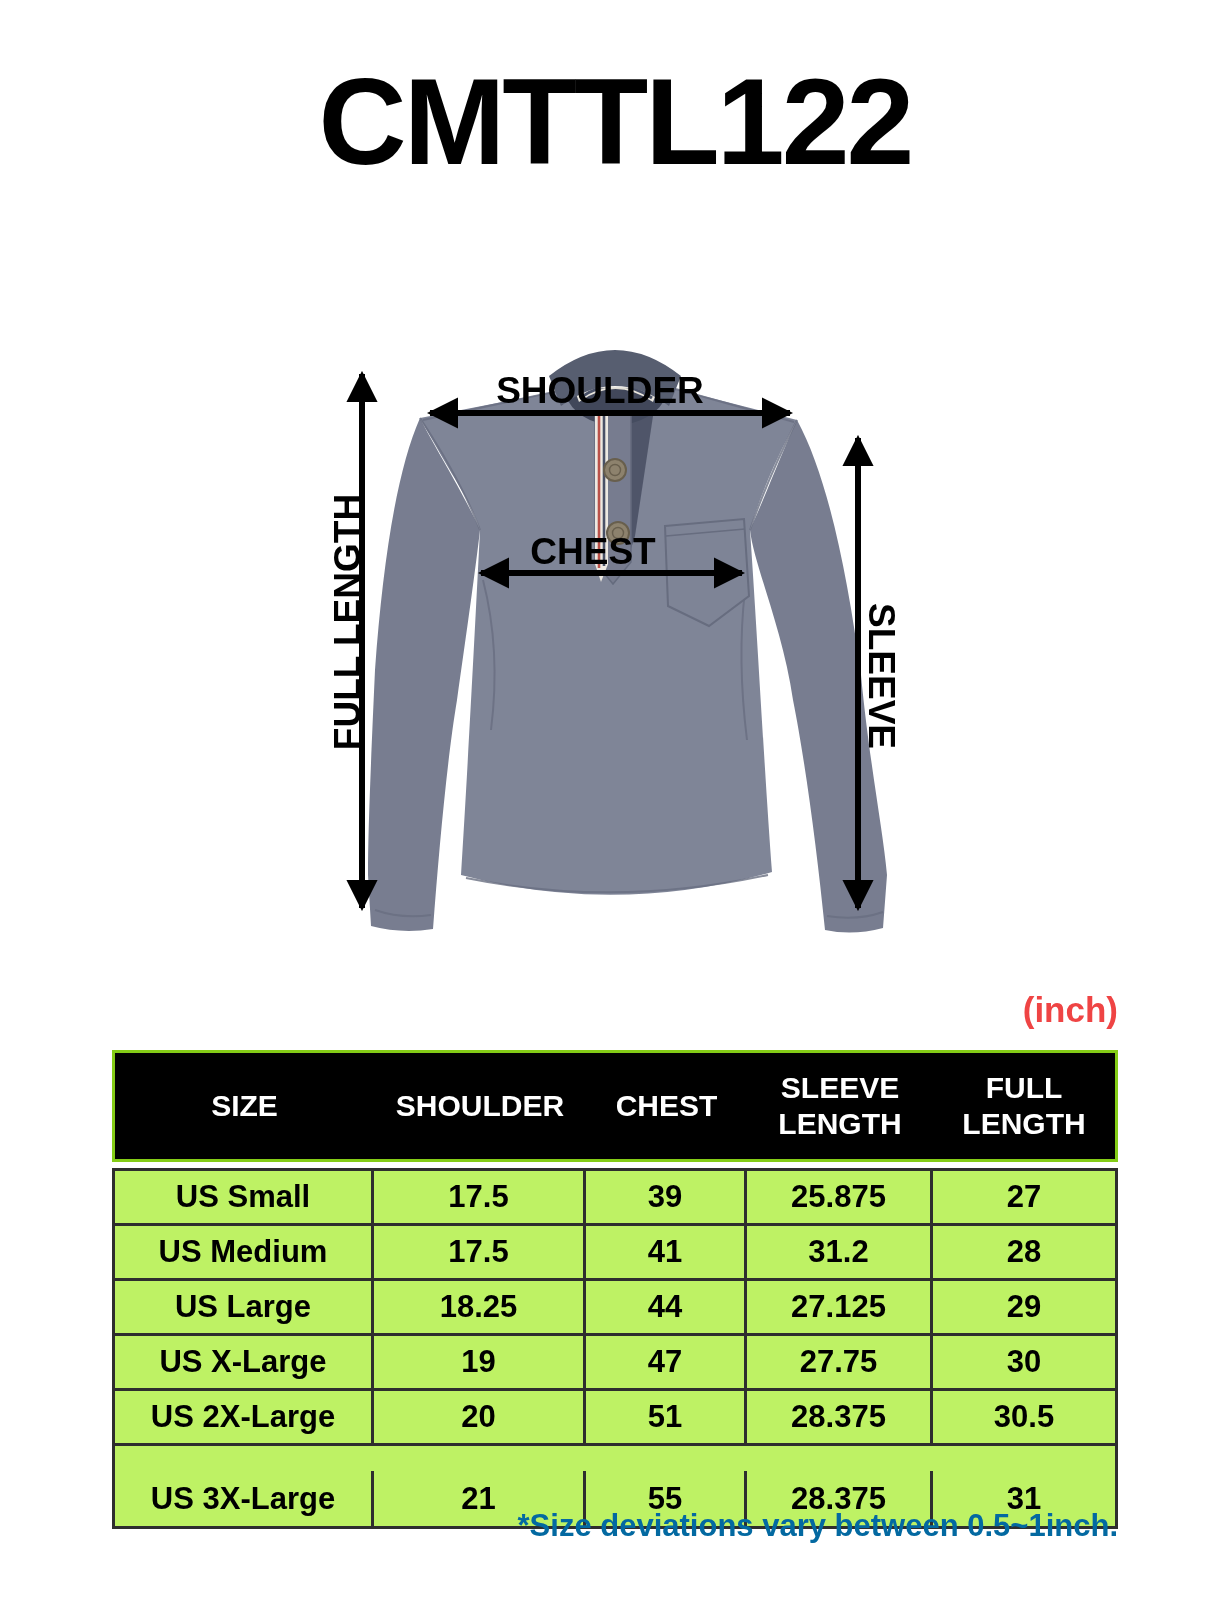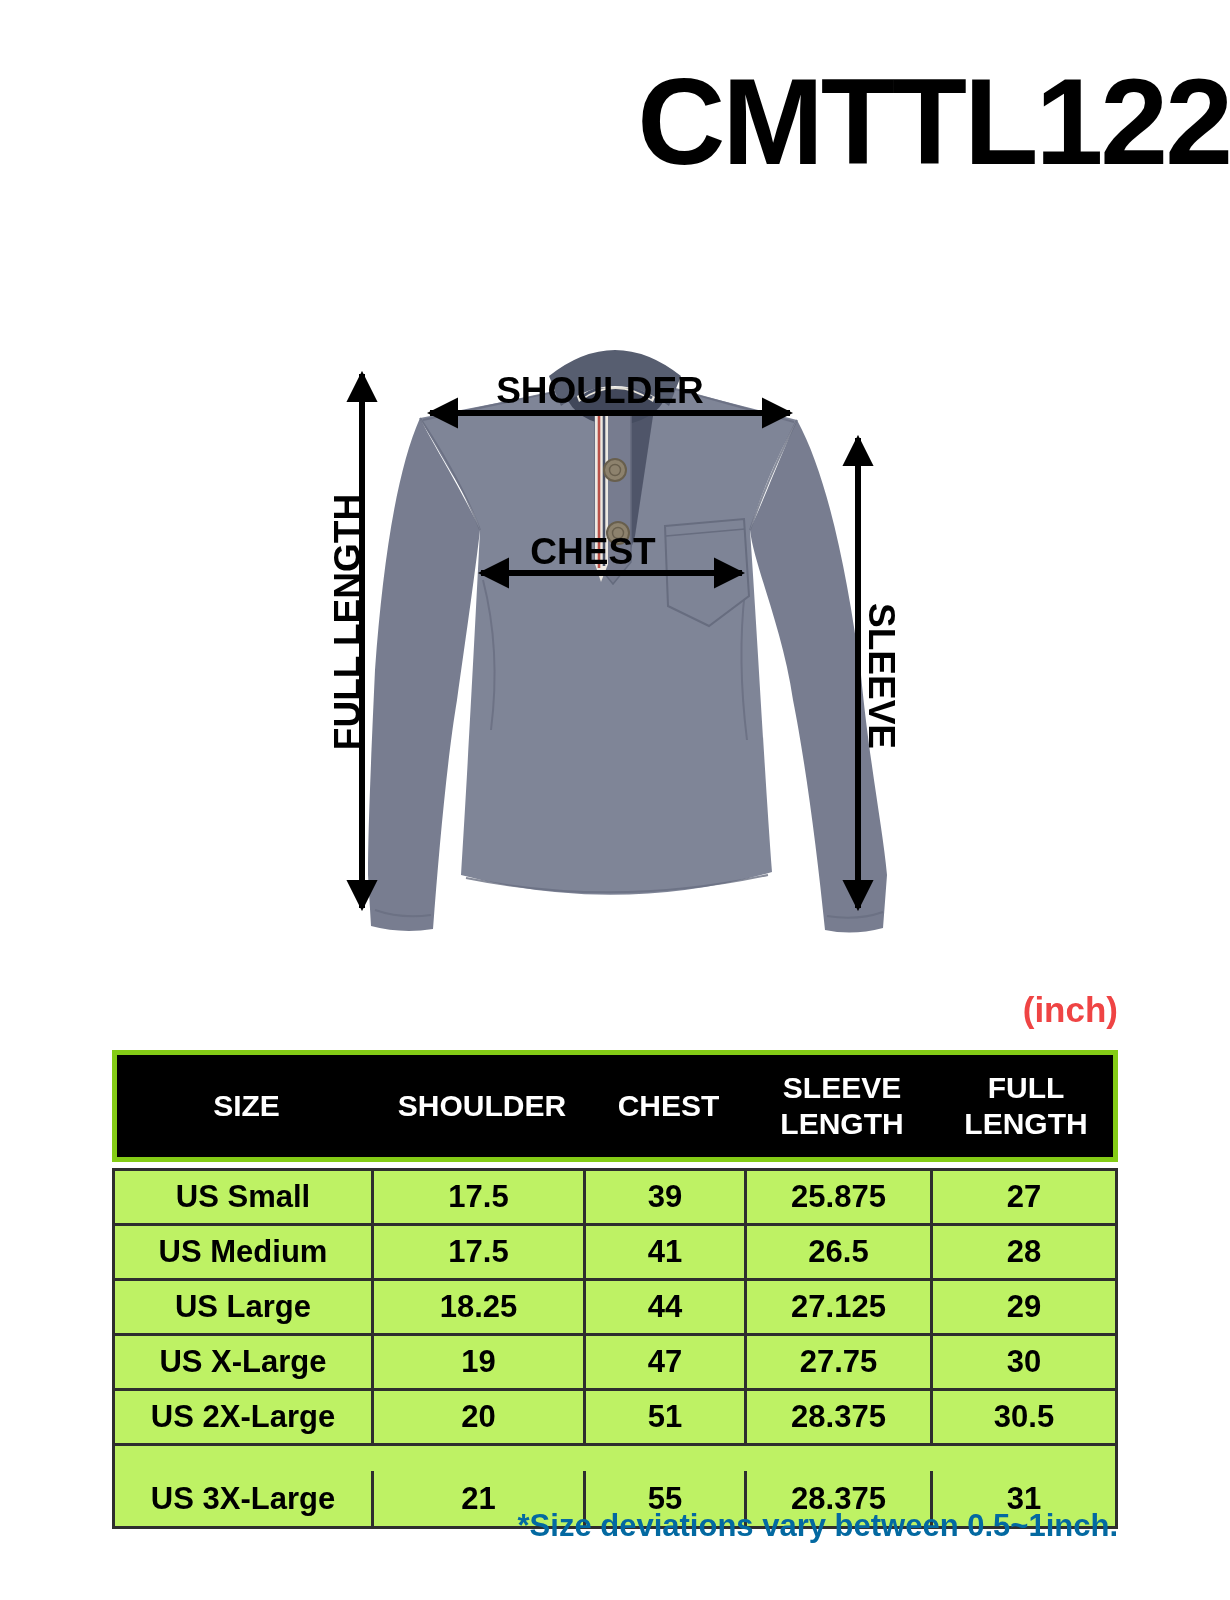--- a/index.html
+++ b/index.html
@@ -4,21 +4,21 @@
 <style>
   * { margin:0; padding:0; box-sizing:border-box; }
   html,body { background:#ffffff; }
   body { font-family:"Liberation Sans", sans-serif; }
   .page {
     position:relative; width:1230px; height:1600px; margin:0 auto;
     background:#ffffff; overflow:hidden;
   }
   .title {
     position:absolute; top:52px; left:0; width:100%;
-    text-align:right; font-size:122px; font-weight:bold;
+    text-align:center; font-size:122px; font-weight:bold;
     letter-spacing:-3px; color:#000;
   }
   
   .shirt-svg { position:absolute; left:335px; top:330px; width:565px; height:610px; }
   .arrows-svg { position:absolute; left:0; top:0; width:1230px; height:1600px; pointer-events:none; }
   .measure-label {
     position:absolute; font-weight:bold; color:#000; font-size:37px;
     line-height:1; white-space:nowrap;
   }
   .lbl-shoulder { left:430px; top:372px; width:340px; text-align:center; }
@@ -26,21 +26,21 @@
   .lbl-full-length { left:347px; top:622px; transform:translate(-50%,-50%) rotate(-90deg); }
   .lbl-sleeve      { left:881px; top:676px; transform:translate(-50%,-50%) rotate(90deg); }
   
   .unit {
     position:absolute; top:990px; right:112px;
     font-size:35px; font-weight:bold; color:#ef4444;
   }
   .size-table { position:absolute; left:112px; top:1050px; width:1006px; }
   .thead {
     display:grid; grid-template-columns:259px 212px 161px 186px 182px;
-    background:#000; height:112px; align-items:center; border:5px solid #84cc16;
+    background:#000; height:112px; align-items:center; border:3px solid #84cc16;
   }
   .th {
     color:#fff; font-size:30px; font-weight:bold; text-align:center;
     line-height:1.2; padding:0 6px;
   }
   .tbody { margin-top:6px; border:3px solid #2e2e2e; background:#bef264; }
   .tr {
     display:grid; grid-template-columns:259px 212px 161px 186px 182px;
     height:55px; border-bottom:3px solid #2e2e2e;
   }
@@ -153,21 +153,21 @@
         <div class="td">US Small</div>
         <div class="td">17.5</div>
         <div class="td">39</div>
         <div class="td">25.875</div>
         <div class="td">27</div>
       </div>
       <div class="tr">
         <div class="td">US Medium</div>
         <div class="td">17.5</div>
         <div class="td">41</div>
-        <div class="td">26.5</div>
+        <div class="td">31.2</div>
         <div class="td">28</div>
       </div>
       <div class="tr">
         <div class="td">US Large</div>
         <div class="td">18.25</div>
         <div class="td">44</div>
         <div class="td">27.125</div>
         <div class="td">29</div>
       </div>
       <div class="tr">

